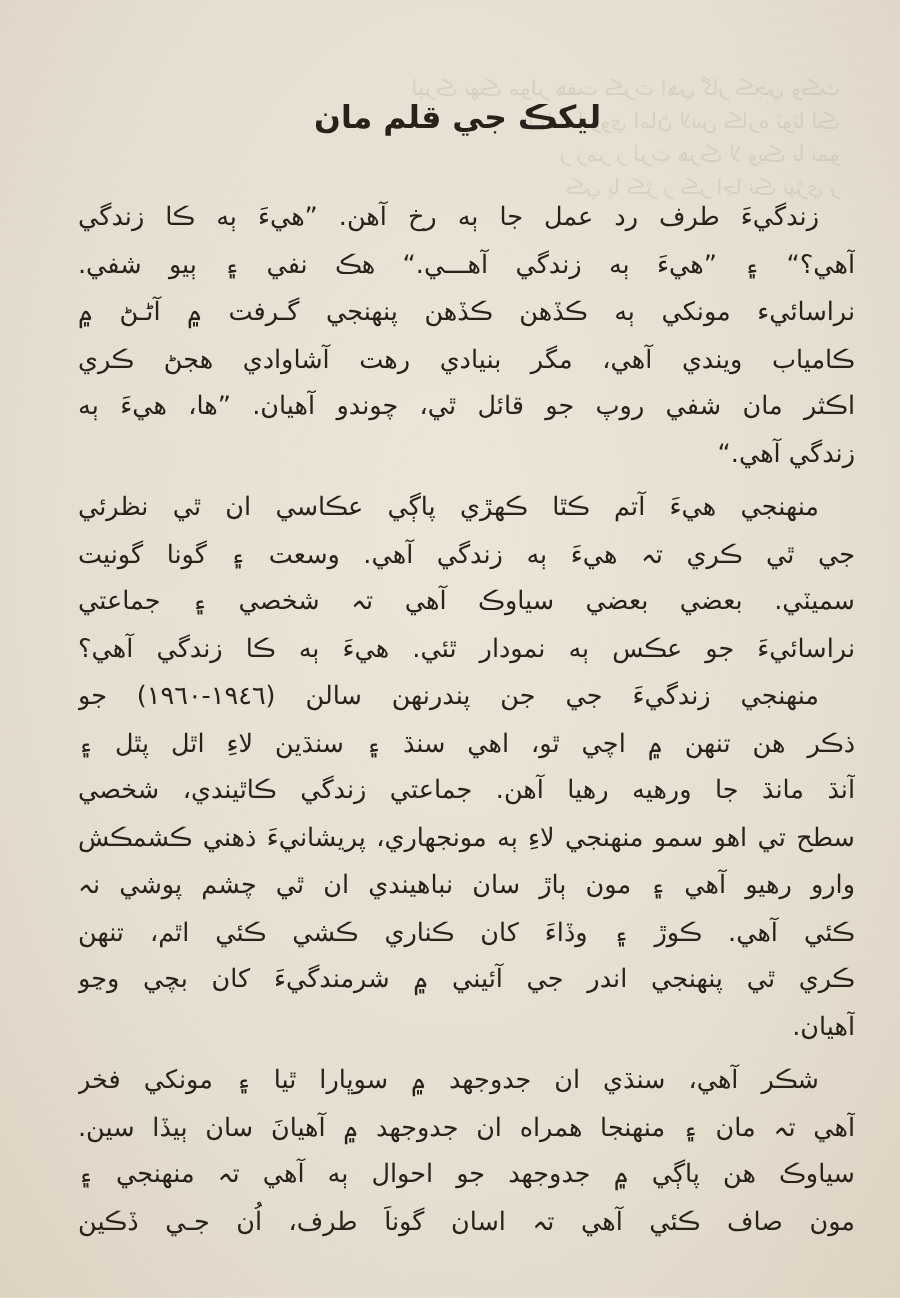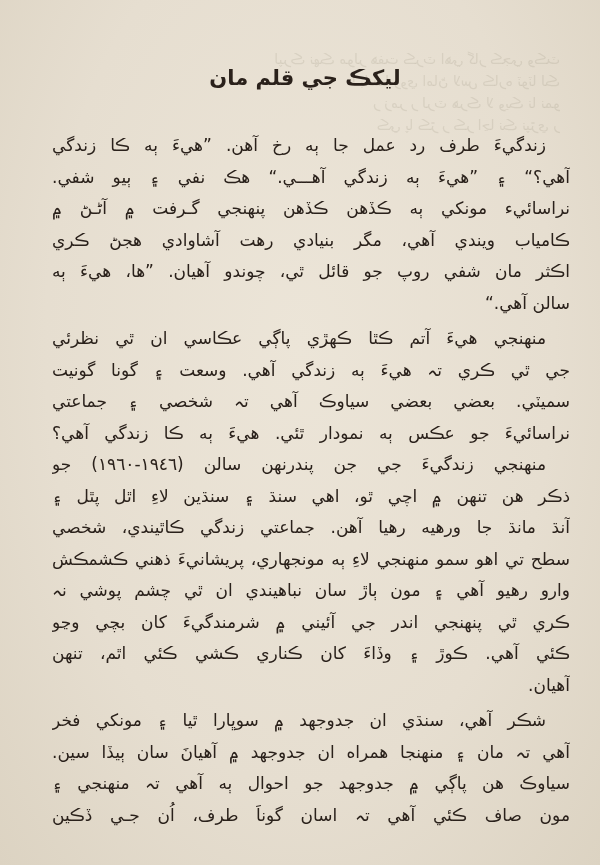--- a/index.html
+++ b/index.html
@@ -88,36 +88,36 @@
 
   <div class="content">
     <div class="heading">ليکڪ جي قلم مان</div>
 
     <div class="para">
       <span class="line indent">زندگيءَ طرف رد عمل جا ٻه رخ آهن. ”هيءَ ٻه ڪا زندگي</span>
       <span class="line">آهي؟“ ۽ ”هيءَ ٻه زندگي آهـــي.“ هڪ نفي ۽ ٻيو شفي.</span>
       <span class="line">نراسائيء مونکي ٻه ڪڏهن ڪڏهن پنهنجي گـرفت ۾ آڻـڻ ۾</span>
       <span class="line">ڪامياب ويندي آهي، مگر بنيادي رهت آشاوادي هجڻ ڪري</span>
       <span class="line">اڪثر مان شفي روپ جو قائل ٿي، چوندو آهيان. ”ها، هيءَ ٻه</span>
-      <span class="line last">سالن آهي.“</span>
+      <span class="line last">زندگي آهي.“</span>
     </div>
     <div class="gap"></div>
 
     <div class="para">
       <span class="line indent">منهنجي هيءَ آتم ڪٿا ڪهڙي پاڳي عڪاسي ان ٿي نظرئي</span>
       <span class="line">جي ٿي ڪري تہ هيءَ ٻه زندگي آهي. وسعت ۽ گونا گونيت</span>
       <span class="line">سميٽي. بعضي بعضي سياوڪ آهي تہ شخصي ۽ جماعتي</span>
       <span class="line">نراسائيءَ جو عڪس ٻه نمودار ٿئي. هيءَ ٻه ڪا زندگي آهي؟</span>
       <span class="line indent">منهنجي زندگيءَ جي جن پندرنهن سالن (١٩٤٦-١٩٦٠) جو</span>
       <span class="line">ذڪر هن تنهن ۾ اچي ٿو، اهي سنڌ ۽ سنڌين لاءِ اٿل پٿل ۽</span>
       <span class="line">آنڌ مانڌ جا ورهيه رهيا آهن. جماعتي زندگي ڪاٿيندي، شخصي</span>
       <span class="line">سطح تي اهو سمو منهنجي لاءِ ٻه مونجهاري، پريشانيءَ ذهني ڪشمڪش</span>
       <span class="line">وارو رهيو آهي ۽ مون ٻاڙ سان نباهيندي ان ٿي چشم پوشي نہ</span>
+      <span class="line">ڪئي آهي. ڪوڙ ۽ وڏاءَ کان ڪناري ڪشي ڪئي اٿم، تنهن</span>
       <span class="line">ڪري ٿي پنهنجي اندر جي آئيني ۾ شرمندگيءَ کان بچي وڃو</span>
-      <span class="line">ڪئي آهي. ڪوڙ ۽ وڏاءَ کان ڪناري ڪشي ڪئي اٿم، تنهن</span>
       <span class="line last">آهيان.</span>
     </div>
     <div class="gap"></div>
 
     <div class="para">
       <span class="line indent">شڪر آهي، سنڌي ان جدوجهد ۾ سوڀارا ٿيا ۽ مونکي فخر</span>
       <span class="line">آهي تہ مان ۽ منهنجا همراه ان جدوجهد ۾ آهيانَ سان ٻيڏا سين.</span>
       <span class="line">سياوڪ هن پاڳي ۾ جدوجهد جو احوال ٻه آهي تہ منهنجي ۽</span>
       <span class="line">مون صاف ڪئي آهي تہ اسان گوناَ طرف، اُن جـي ڏڪين</span>
     </div>

